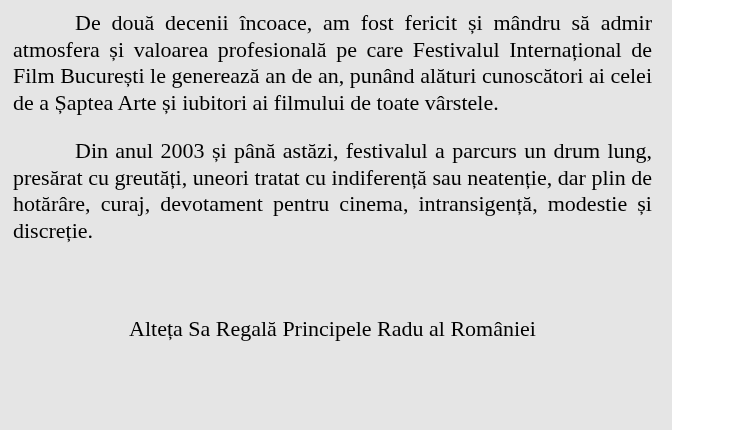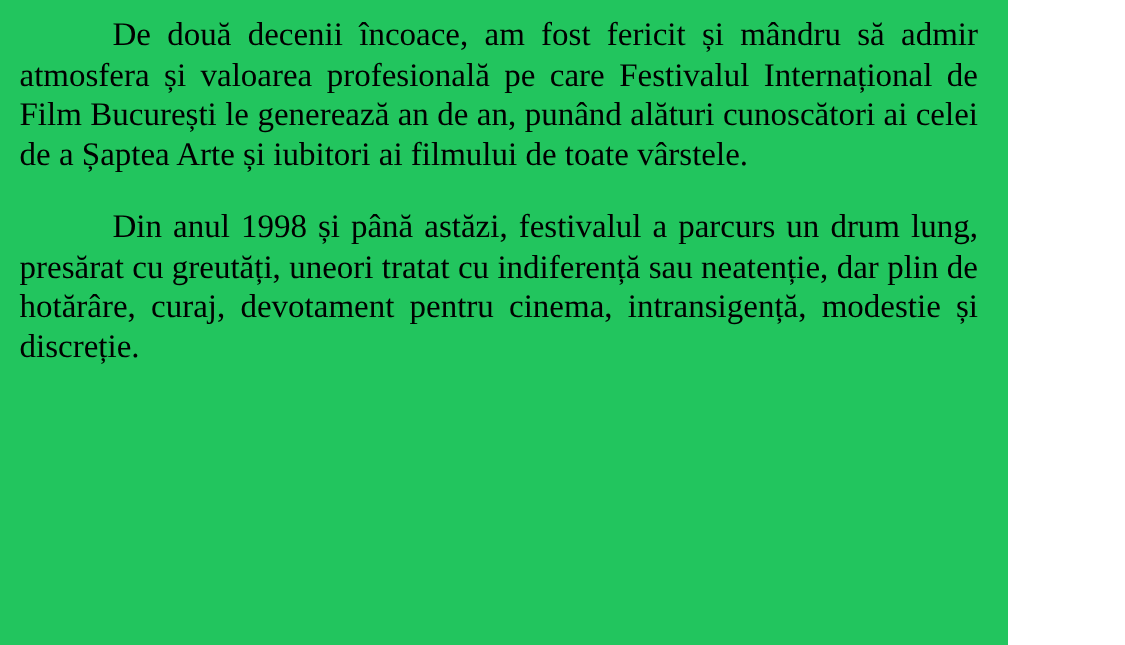--- a/index.html
+++ b/index.html
@@ -10,21 +10,21 @@
   body {
     width: 750px;
     height: 430px;
     overflow: hidden;
   }
   .page {
     box-sizing: border-box;
     width: 672px;
     height: 430px;
     padding: 10px 20px 0 13px;
-    background: #22c55e;
+    background: #e5e5e5;
     color: #000000;
     font-family: "Liberation Serif", "DejaVu Serif", serif;
     font-size: 22px;
     line-height: 26.5px;
   }
   .body-par {
     margin: 0 0 22px 0;
     text-indent: 62px;
     text-align: justify;
   }
@@ -35,14 +35,15 @@
     margin: 72px 0 0 0;
     text-indent: 0;
     text-align: center;
   }
 </style>
 </head>
 <body>
 
 <div class="page">
   <p class="body-par">De două decenii încoace, am fost fericit și mândru să admir atmosfera și valoarea profesională pe care Festivalul Internațional de Film București le generează an de an, punând alături cunoscători ai celei de a Șaptea Arte și iubitori ai filmului de toate vârstele.</p>
-  <p class="body-par">Din anul 1998 și până astăzi, festivalul a parcurs un drum lung, presărat cu greutăți, uneori tratat cu indiferență sau neatenție, dar plin de hotărâre, curaj, devotament pentru cinema, intransigență, modestie și discreție.</p>
+  <p class="body-par">Din anul 2003 și până astăzi, festivalul a parcurs un drum lung, presărat cu greutăți, uneori tratat cu indiferență sau neatenție, dar plin de hotărâre, curaj, devotament pentru cinema, intransigență, modestie și discreție.</p>
+  <p class="signature">Alteța Sa Regală Principele Radu al României</p>
 </div>
 
 </body></html>

